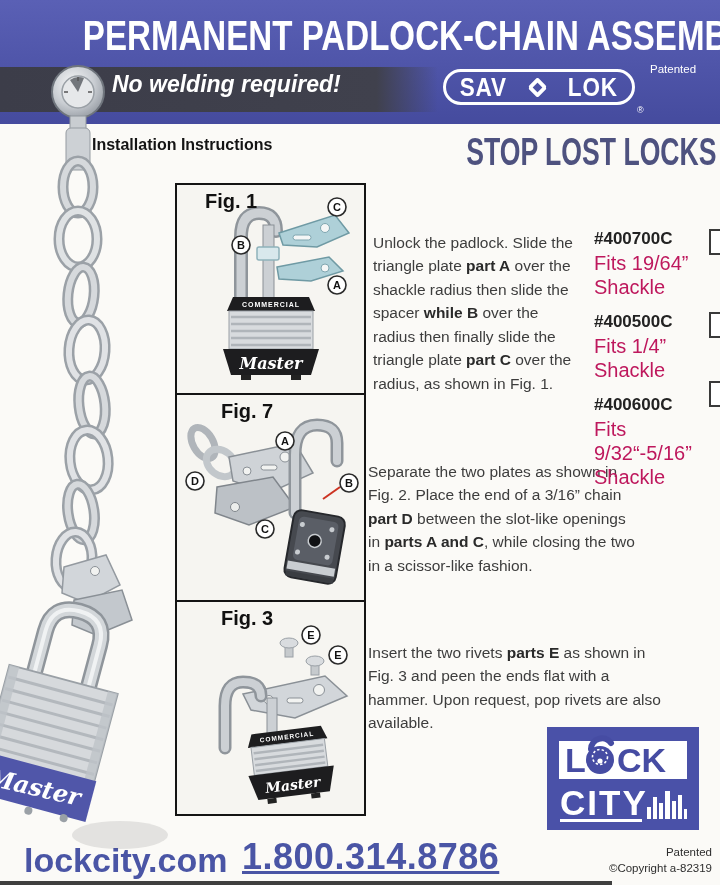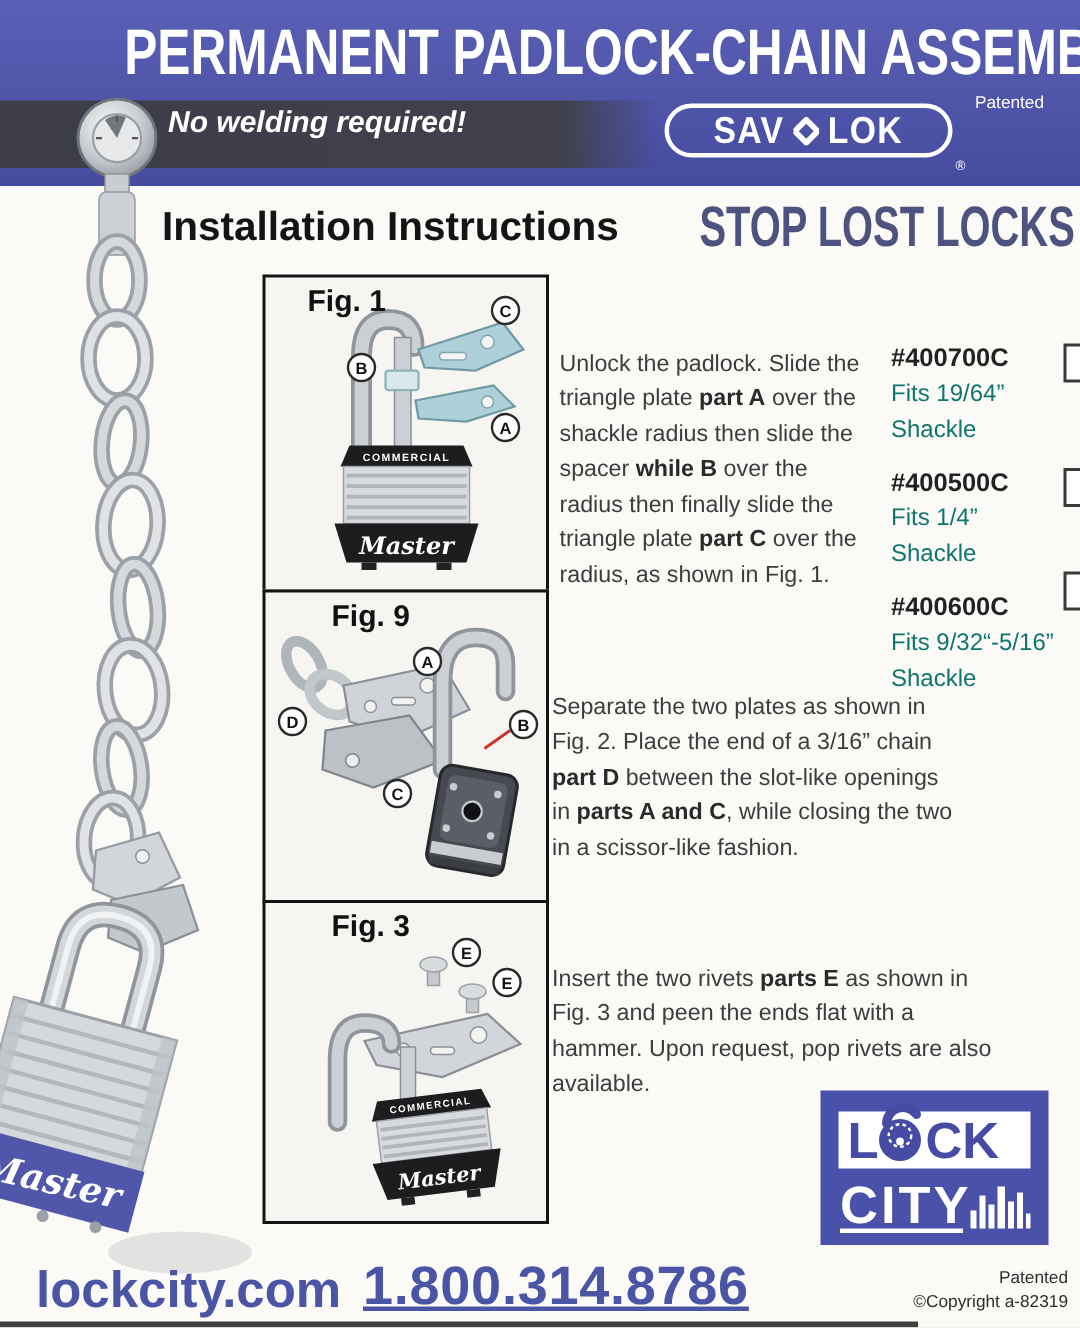--- a/index.html
+++ b/index.html
@@ -7,31 +7,31 @@
         font-family:"Liberation Sans",sans-serif;}
 
   
   .banner{position:absolute;top:0;left:0;width:720px;height:124px;
           background:linear-gradient(#5a60b5,#454b9e);}
   .banner-title{position:absolute;top:6px;left:0;width:720px;height:58px;line-height:58px;
           text-align:center;color:#fff;font-weight:bold;font-size:43px;white-space:nowrap;
           transform:scaleX(.77);transform-origin:center;}
   .strip{position:absolute;top:67px;left:0;width:438px;height:45px;
           background:linear-gradient(90deg,#3c3d49 0%,#40414d 86%,rgba(64,65,77,0) 100%);}
-  .strip-text{position:absolute;left:112px;top:4px;color:#fff;font-size:20px;
+  .strip-text{position:absolute;left:112px;top:4px;color:#fff;font-size:23px;
           font-weight:bold;font-style:italic;white-space:nowrap;}
   .savlok{position:absolute;left:443px;top:69px;width:192px;height:36px;
           border:3.5px solid #fff;border-radius:21px;display:flex;align-items:center;
-          justify-content:center;gap:2px;color:#fff;font-weight:bold;box-sizing:border-box;}
+          justify-content:center;gap:18px;color:#fff;font-weight:bold;box-sizing:border-box;}
   .savlok .t{font-size:25px;letter-spacing:1px;transform:scaleX(.9);}
   .patented-top{position:absolute;left:650px;top:63px;color:#fff;font-size:11.5px;}
   .savlok-reg{position:absolute;left:637px;top:105px;color:#fff;font-size:9px;}
 
   
-  .heading{position:absolute;left:108px;top:136px;font-size:27px;font-weight:bold;color:#141414;}
+  .heading{position:absolute;left:92px;top:136px;font-size:16px;font-weight:bold;color:#141414;}
   .slogan{position:absolute;right:3px;top:131px;font-size:38px;font-weight:bold;color:#4e527f;
           white-space:nowrap;transform:scaleX(.70);transform-origin:right center;}
 
   
   .figcol{position:absolute;left:175px;top:183px;width:191px;}
   .figbox{position:relative;border:2.5px solid #141414;background:#f6f5f1;box-sizing:border-box;}
   .figbox + .figbox{margin-top:-2.5px;}
   #fig1{height:212px;} #fig2{height:210px;} #fig3{height:216px;}
   .figlabel{position:absolute;top:5px;font-size:20px;font-weight:bold;color:#111;z-index:2;}
   #fig1 .figlabel{left:28px;} #fig2 .figlabel{left:44px;} #fig3 .figlabel{left:44px;}
@@ -41,21 +41,21 @@
   .step{position:absolute;color:#3d3d3d;font-size:15.5px;line-height:1.52;}
   .step b{color:#2a2a2a;}
   #step1{left:373px;top:215px;width:208px;}
   #step2{left:368px;top:444px;width:270px;}
   #step3{left:368px;top:625px;width:302px;}
 
   
   .parts{position:absolute;left:594px;top:227px;width:141px;}
   .part{display:flex;justify-content:space-between;margin-bottom:11px;}
   .pnum{font-size:17px;font-weight:bold;color:#222;line-height:24px;}
-  .pline{font-size:16px;color:#0f766e;line-height:24px;}
+  .pline{font-size:20px;color:#be185d;line-height:24px;}
   .chk{width:26px;height:26px;border:2.5px solid #3a3a3a;background:#fff;flex:none;margin-top:2px;box-sizing:border-box;}
   .part-3 .chk{margin-top:-12px;}
 
   
   .lockcity{position:absolute;left:547px;top:727px;width:152px;height:103px;background:#4a51a8;}
 
   
   .website{position:absolute;left:24px;top:841px;font-size:34px;font-weight:bold;color:#4a55a5;}
   .phone{position:absolute;left:242px;top:836px;font-size:36px;font-weight:bold;color:#4a55a5;letter-spacing:.5px;text-decoration:underline;}
   .copyblock{position:absolute;right:8px;top:845px;text-align:right;font-size:11.5px;color:#2e2e2e;line-height:1.35;}
@@ -204,21 +204,21 @@
           <line x1="54" y1="160" x2="134" y2="160"></line>
         </g>
         <polygon class="band" points="46,164 142,164 134,190 54,190"></polygon>
         <text class="mastertxt" x="94" y="184" font-size="16">Master</text>
         <rect x="64" y="190" width="10" height="5" fill="#222"></rect>
           <rect x="114" y="190" width="10" height="5" fill="#222"></rect>
       </svg>
     </div>
 
     <div class="figbox" id="fig2">
-      <div class="figlabel">Fig. 9</div>
+      <div class="figlabel">Fig. 7</div>
       <svg class="figsvg" width="186" height="205" viewBox="0 0 186 205">
         <ellipse cx="26" cy="48" rx="10" ry="17" transform="rotate(-30 26 48)" fill="none" stroke="#b0b5ba" stroke-width="7"></ellipse>
         <ellipse cx="44" cy="68" rx="12" ry="16" transform="rotate(-52 44 68)" fill="none" stroke="#c2c7cb" stroke-width="7"></ellipse>
         <polygon points="52,62 118,48 136,78 92,98 56,86" fill="#cfd3d7" stroke="#8a9096" stroke-width="1.5"></polygon>
         <circle cx="108" cy="62" r="5" fill="#f2f3f1" stroke="#8b9197"></circle>
         <circle cx="70" cy="76" r="4" fill="#f2f3f1" stroke="#8b9197"></circle>
         <rect x="84" y="70" width="16" height="5" rx="2.5" fill="#f2f3f1" stroke="#8b9197"></rect>
         <polygon points="40,92 96,82 118,112 72,130 38,118" fill="#bcc1c6" stroke="#80868c" stroke-width="1.5"></polygon>
         <circle cx="58" cy="112" r="4.5" fill="#eceeec" stroke="#80868c"></circle>
         <path d="M118,118 L118,60 Q118,30 140,30 Q160,30 160,48 L160,66" fill="none" stroke="#8f959b" stroke-width="13" stroke-linecap="round"></path>

